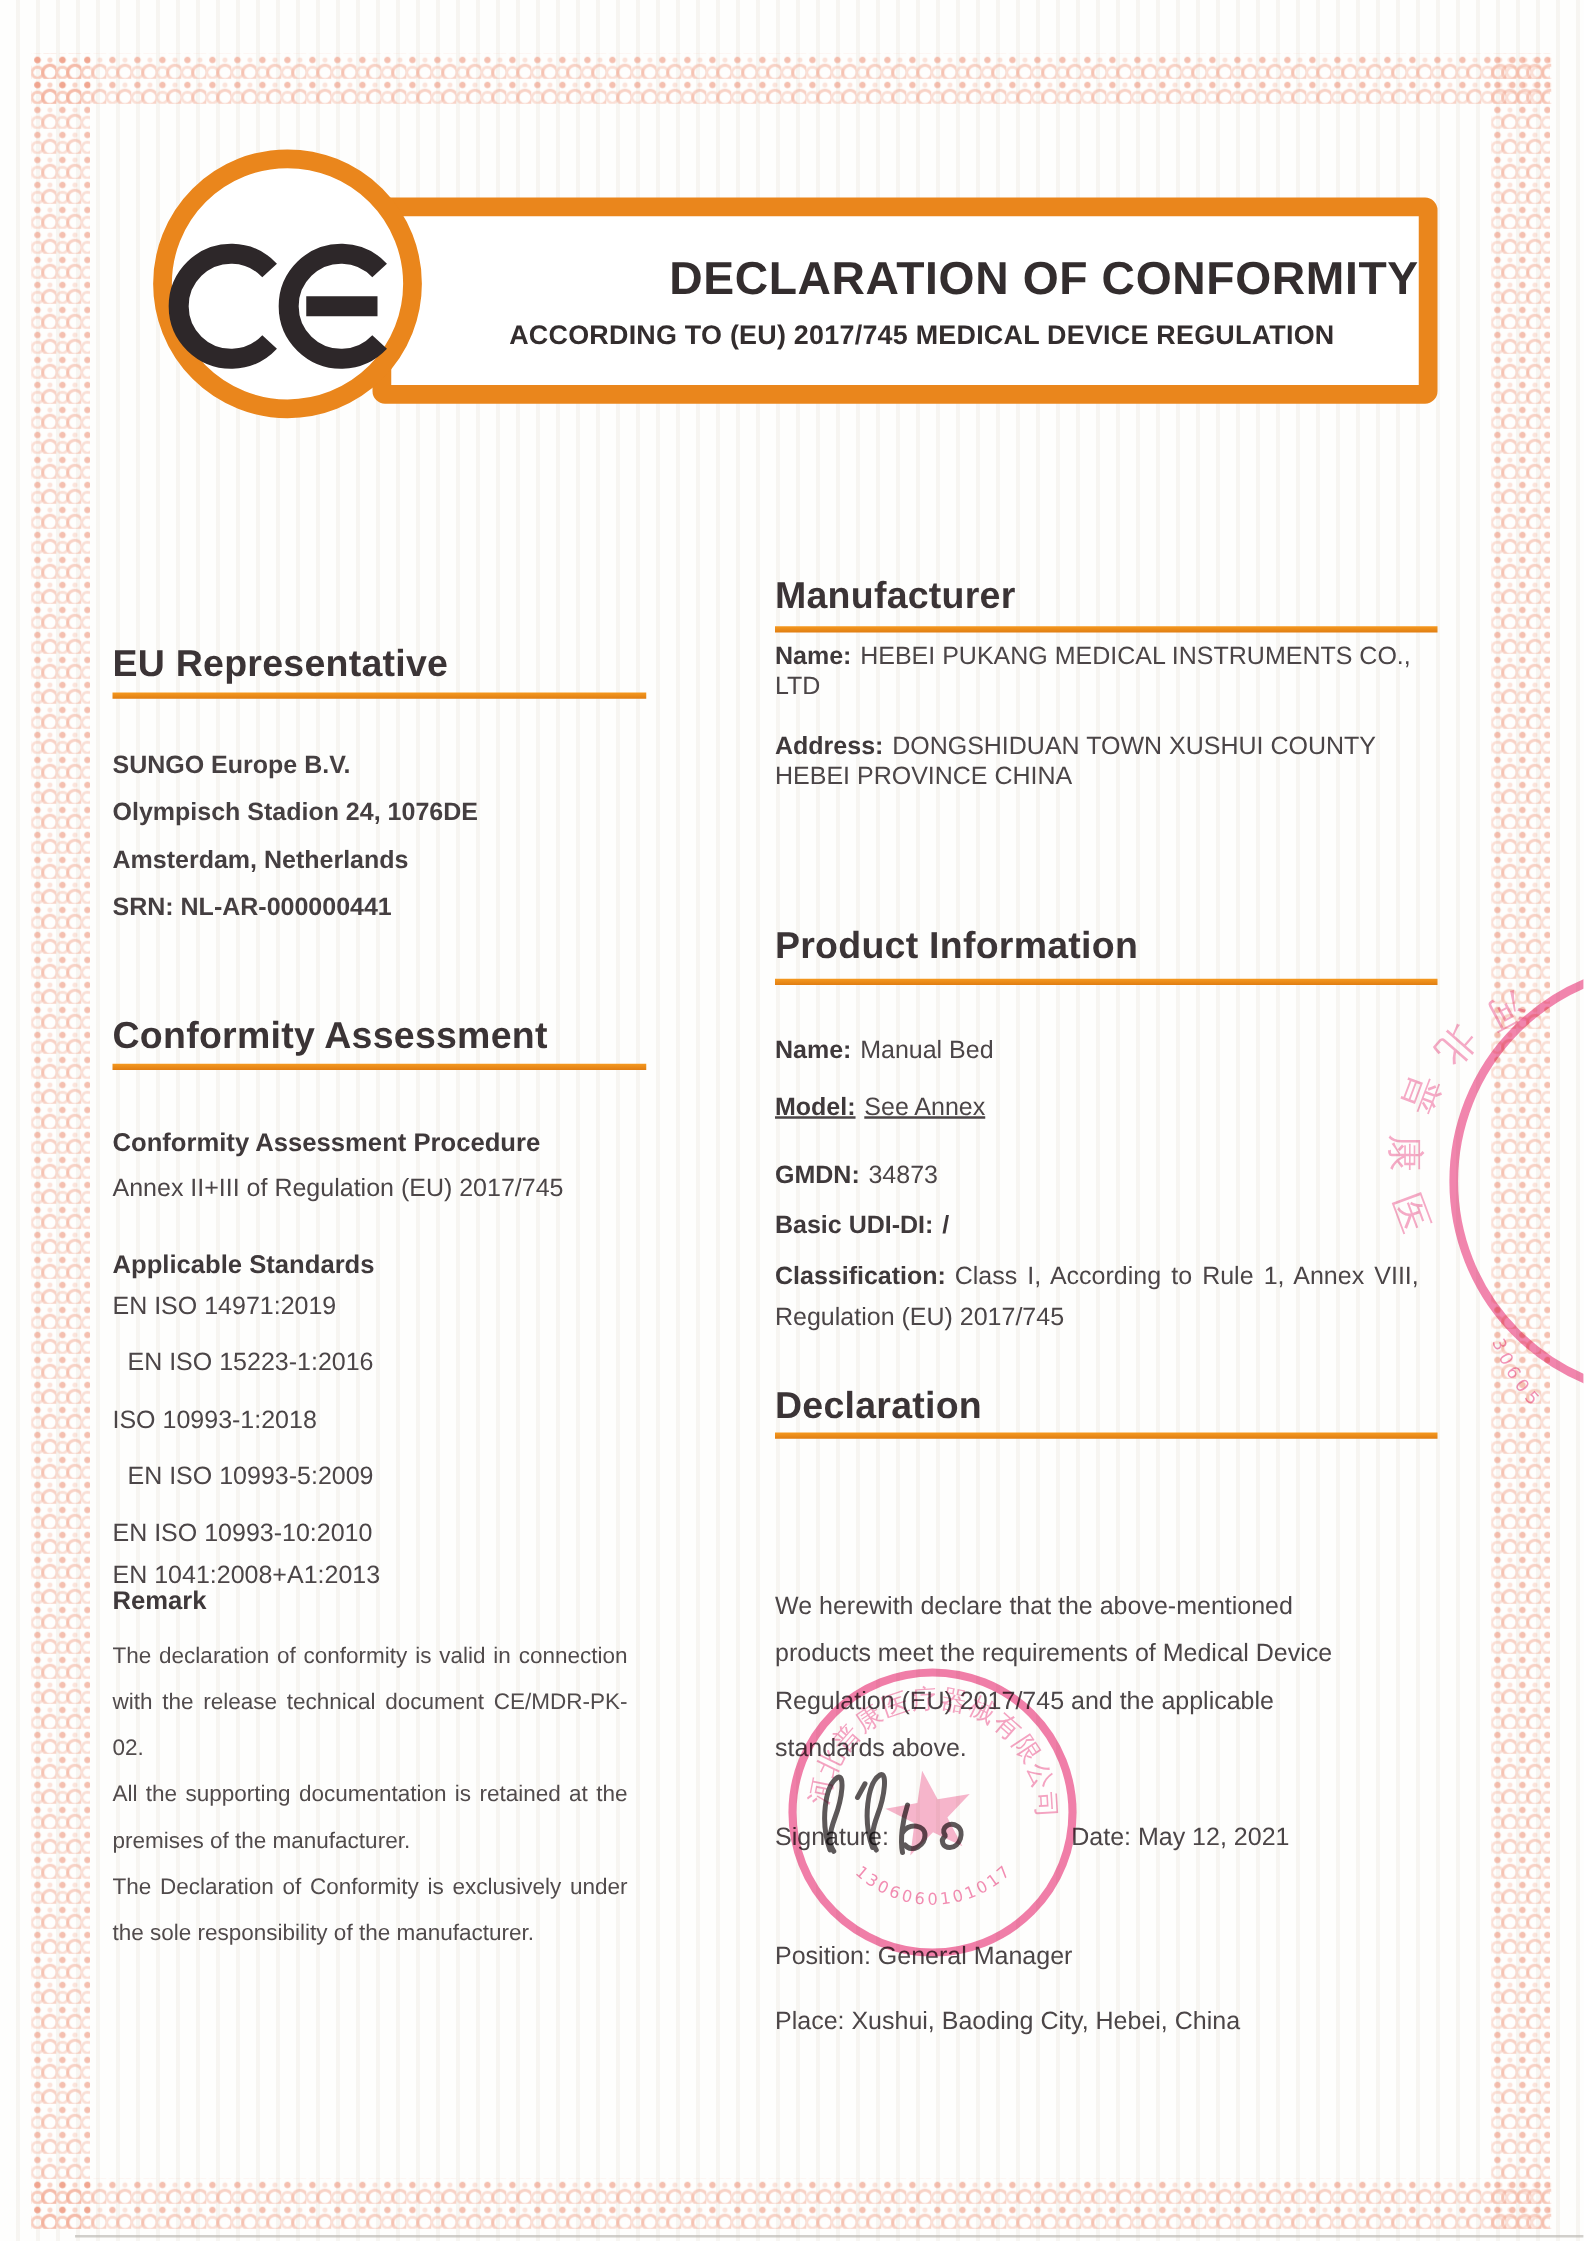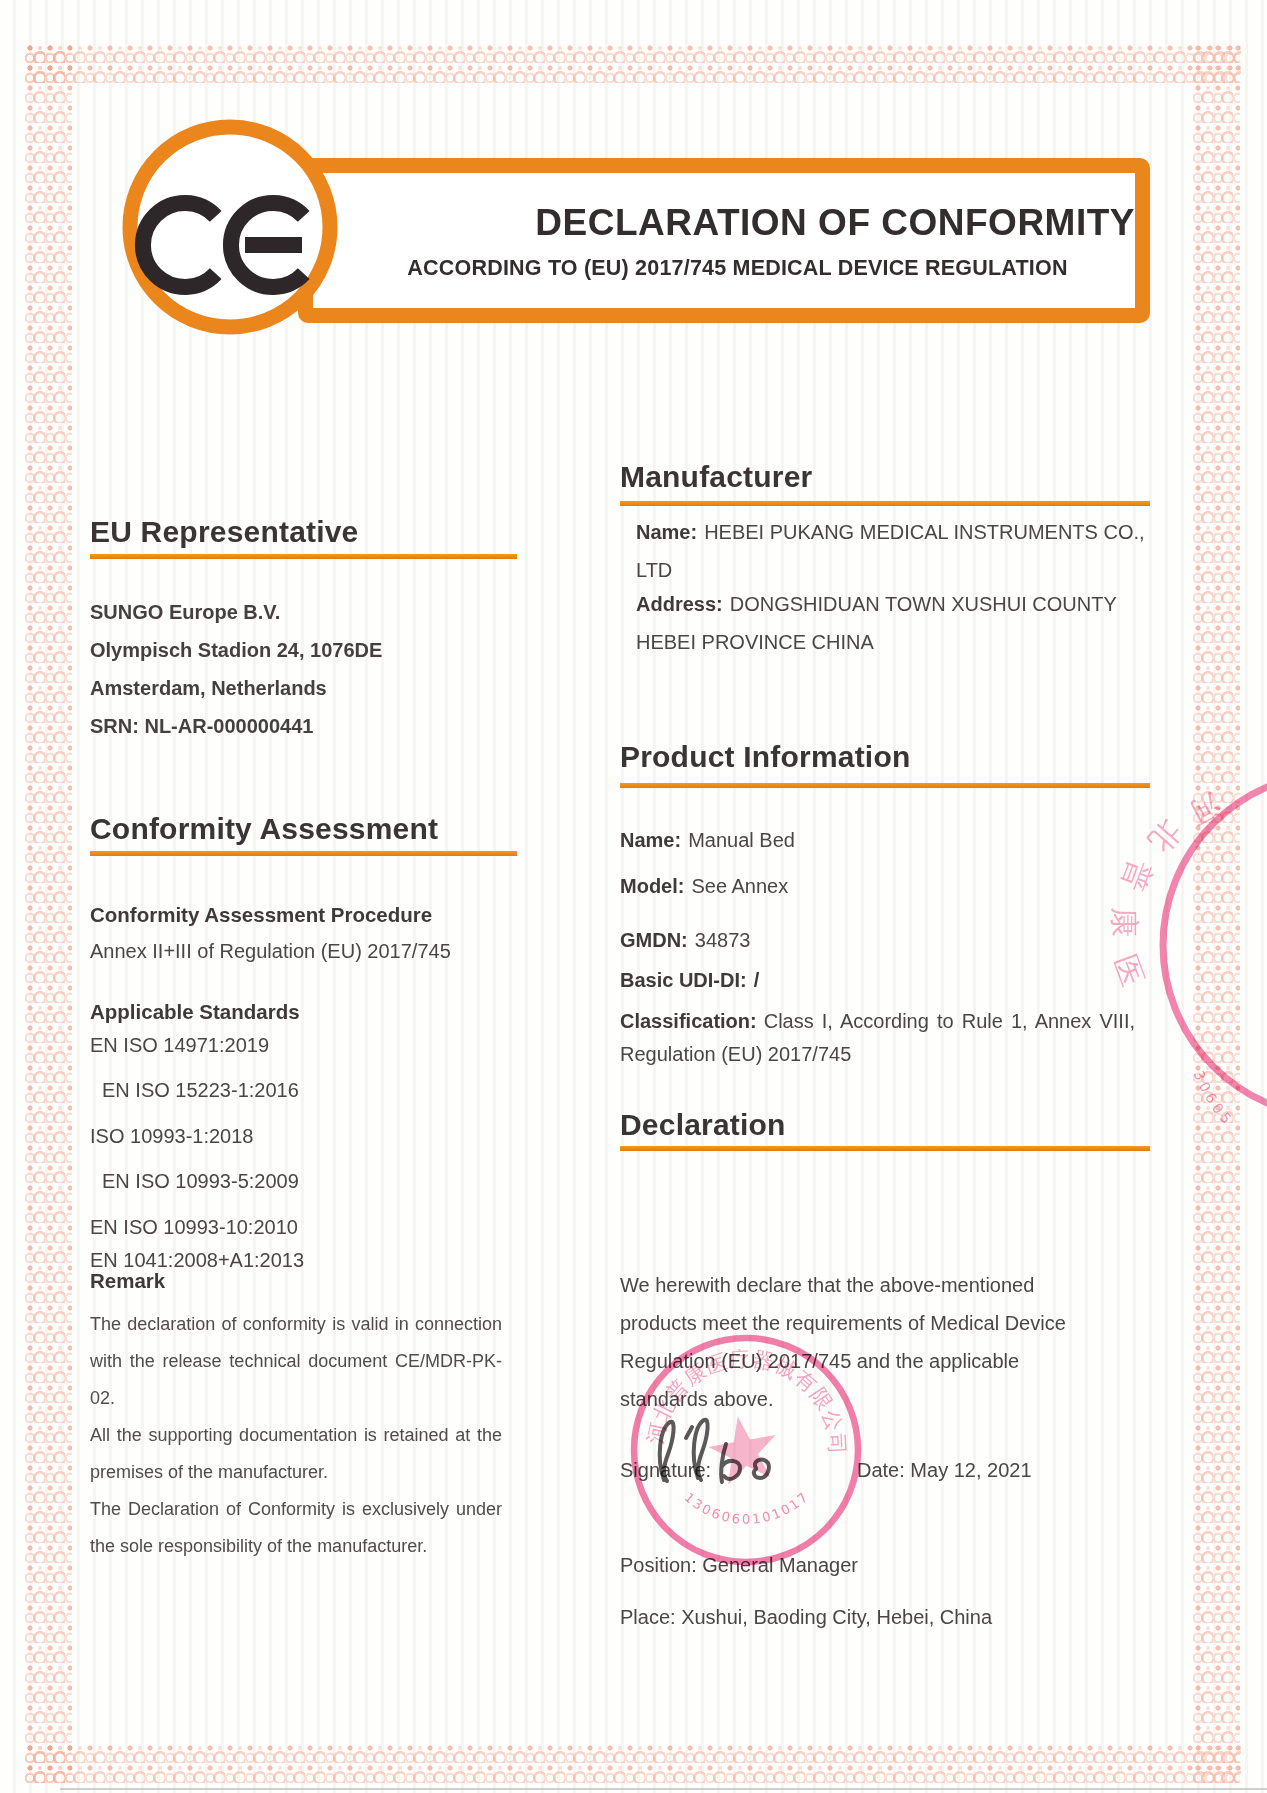--- a/index.html
+++ b/index.html
@@ -46,21 +46,21 @@
 
   
   .abs{position:absolute; z-index:5; margin:0;}
   h2.sec{
     font-size:30px; font-weight:700; color:#3b3436; letter-spacing:.2px; line-height:1.1; margin:0;
   }
   .rule{position:absolute; z-index:5; height:5px; background:linear-gradient(#f5991f,#e07d12);}
   .b{font-weight:700; color:#3f393b;}
   .val{margin-left:7px;}
   .body20{font-size:20px; line-height:26px;}
-  .lh36{line-height:38px;margin-left:16px;}
+  .lh36{line-height:24px;}
   .addr{font-size:20px; font-weight:700; line-height:38px; color:#453f41;}
   .std{font-size:20px; line-height:33.4px;}
   .remark-p{font-size:18px; line-height:37px; text-align:justify; color:#514b4c; margin:0;}
   .decl-p{font-size:20px; line-height:38px;}
   .just{text-align:justify;}
 
   
   .stamp{position:absolute; mix-blend-mode:multiply; opacity:.92;}
   .sig-svg{position:absolute; z-index:7; mix-blend-mode:multiply;}
 </style>
@@ -128,21 +128,21 @@
   <p class="abs body20 lh36" style="left:620px; top:585px; width:530px;">
     <span class="b">Address:</span><span class="val">DONGSHIDUAN TOWN XUSHUI COUNTY HEBEI PROVINCE CHINA</span>
   </p>
 
   <h2 class="sec abs" style="left:620px; top:740px;">Product Information</h2>
   <div class="rule" style="left:620px; top:783px; width:530px;"></div>
 
   <p class="abs body20" style="left:620px; top:827px;">
     <span class="b">Name:</span><span class="val">Manual Bed</span>
   </p>
-  <p class="abs body20" style="left:620px; top:873px;">
+  <p class="abs body20" style="left:620px; top:873px;text-decoration:underline;">
     <span class="b">Model:</span><span class="val">See Annex</span>
   </p>
   <p class="abs body20" style="left:620px; top:927px;">
     <span class="b">GMDN:</span><span class="val">34873</span>
   </p>
   <p class="abs body20" style="left:620px; top:967px;">
     <span class="b">Basic UDI-DI:</span><span class="val b">/</span>
   </p>
   <p class="abs just" style="left:620px; top:1005px; width:515px; font-size:20px; line-height:33px;">
     <span class="b">Classification:</span><span class="val">Class I, According to Rule 1, Annex VIII, Regulation (EU) 2017/745</span>

